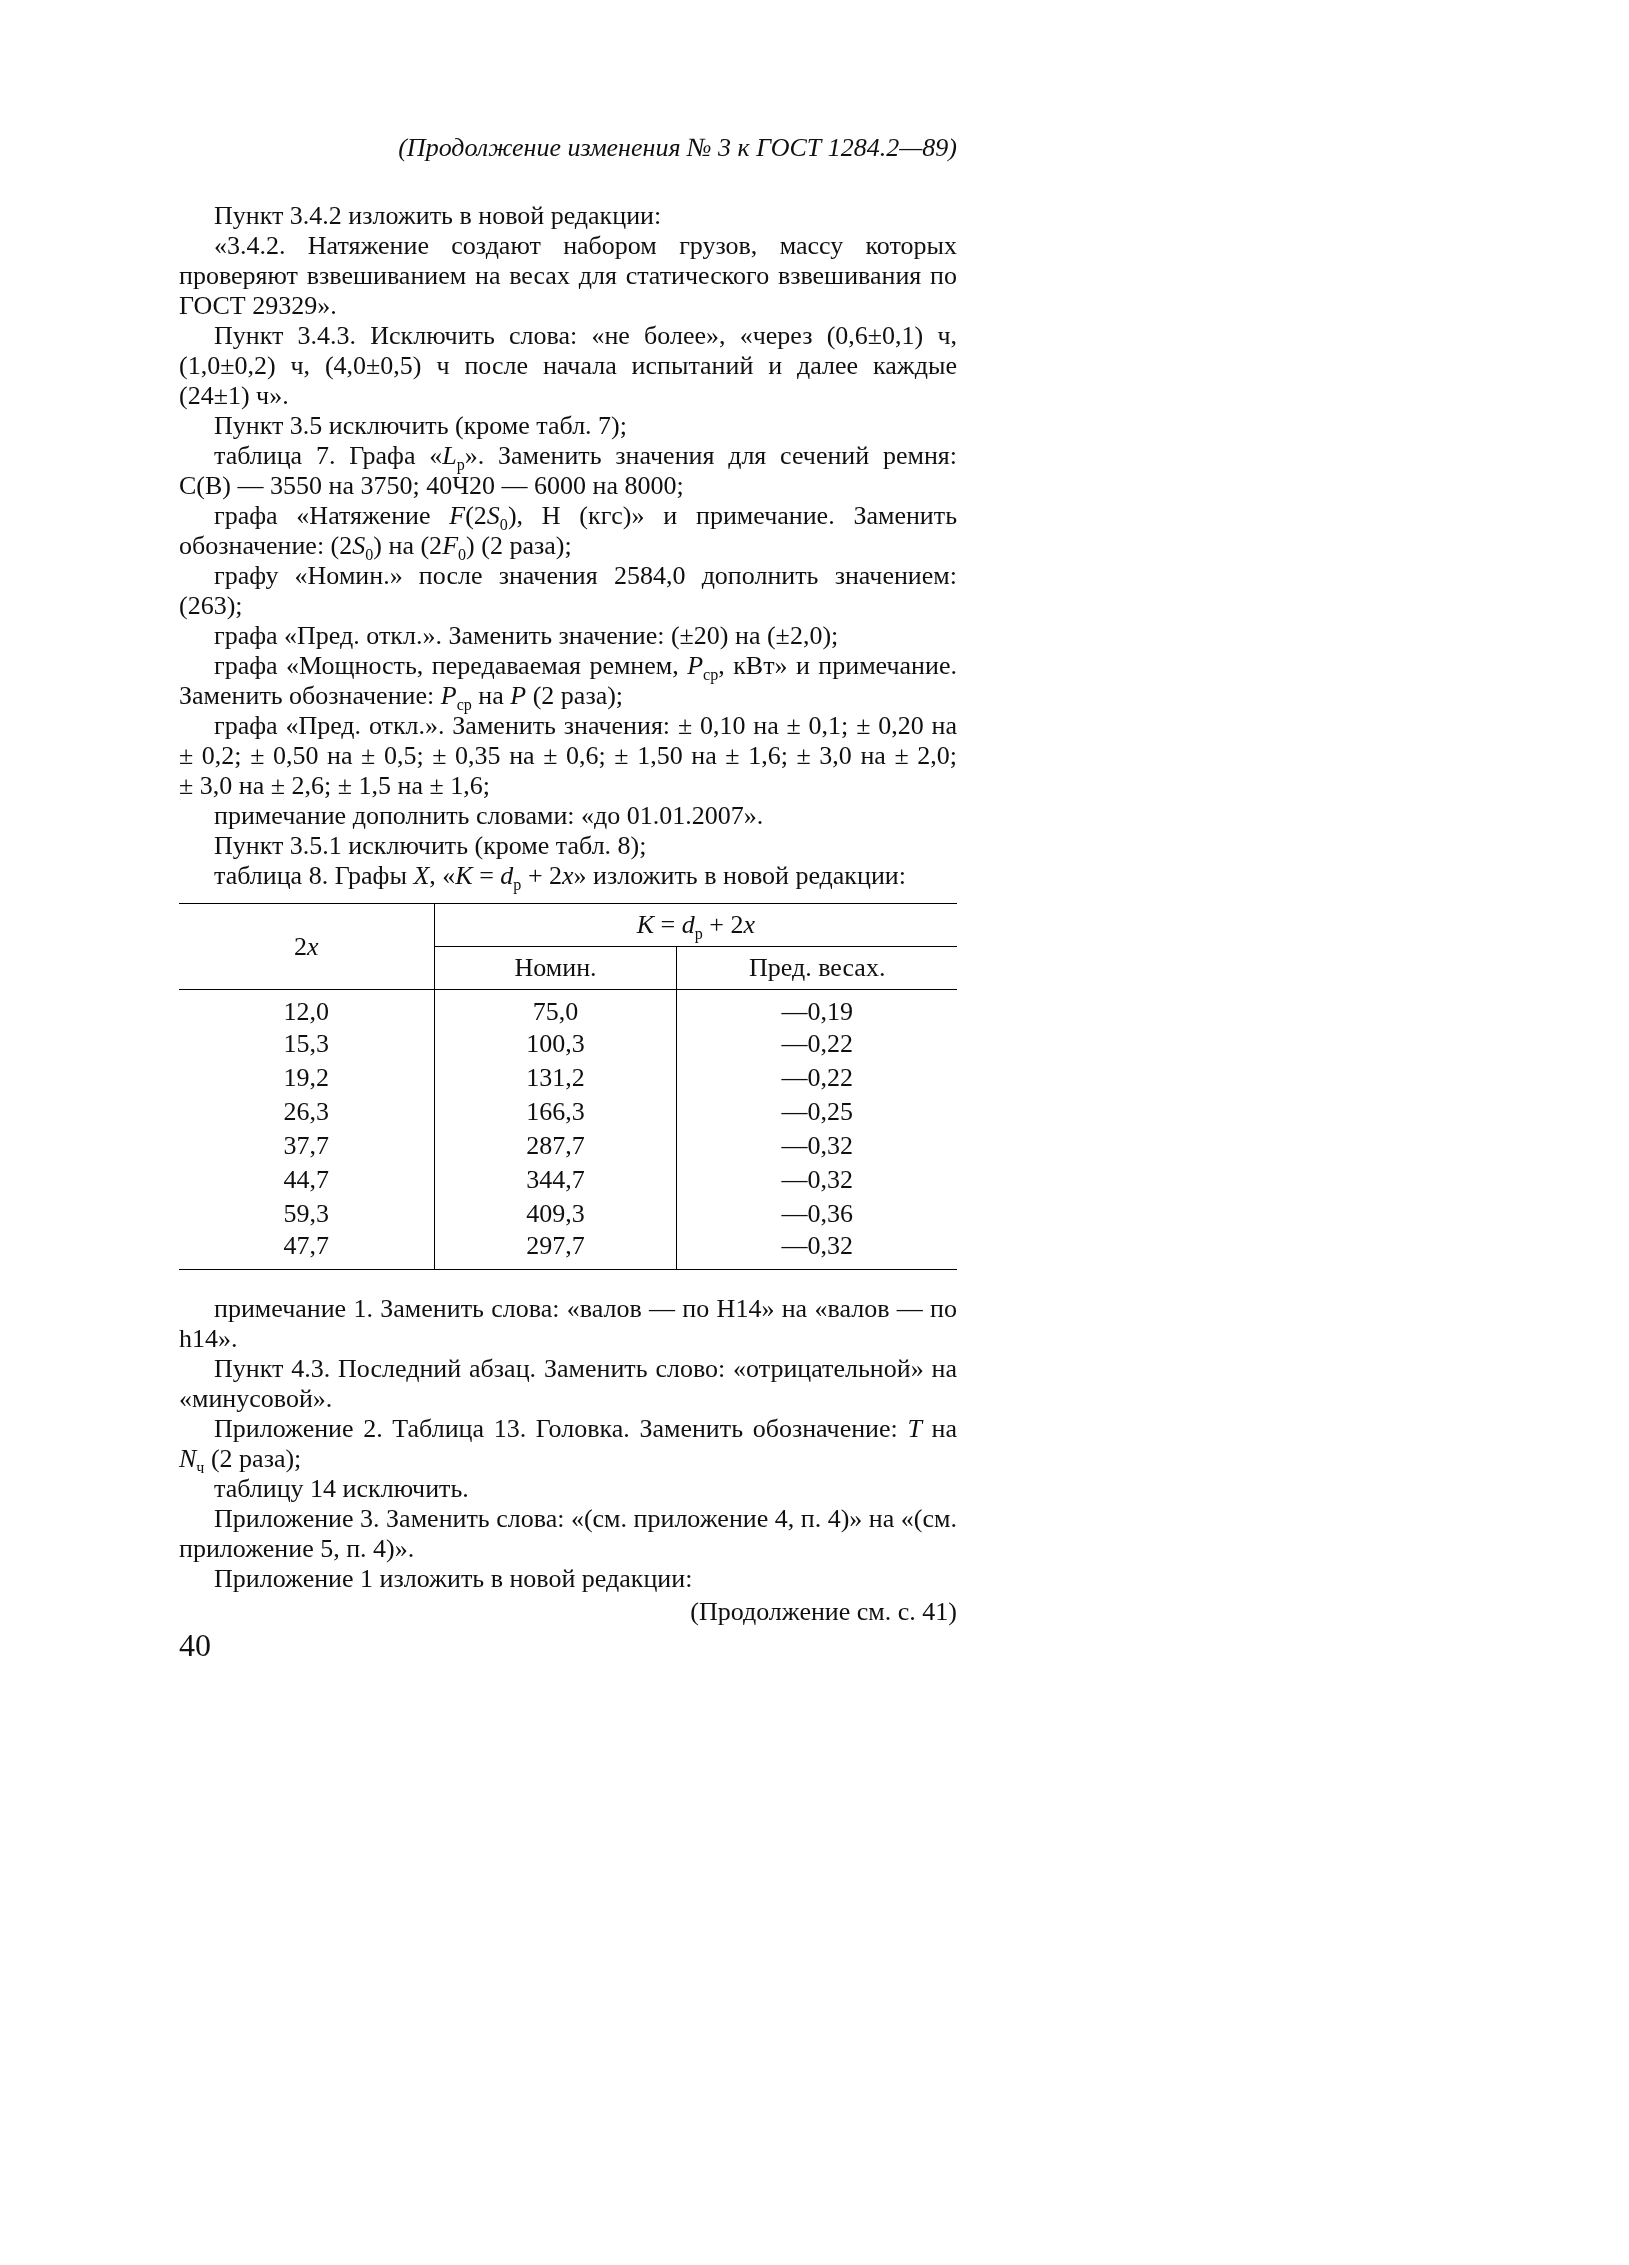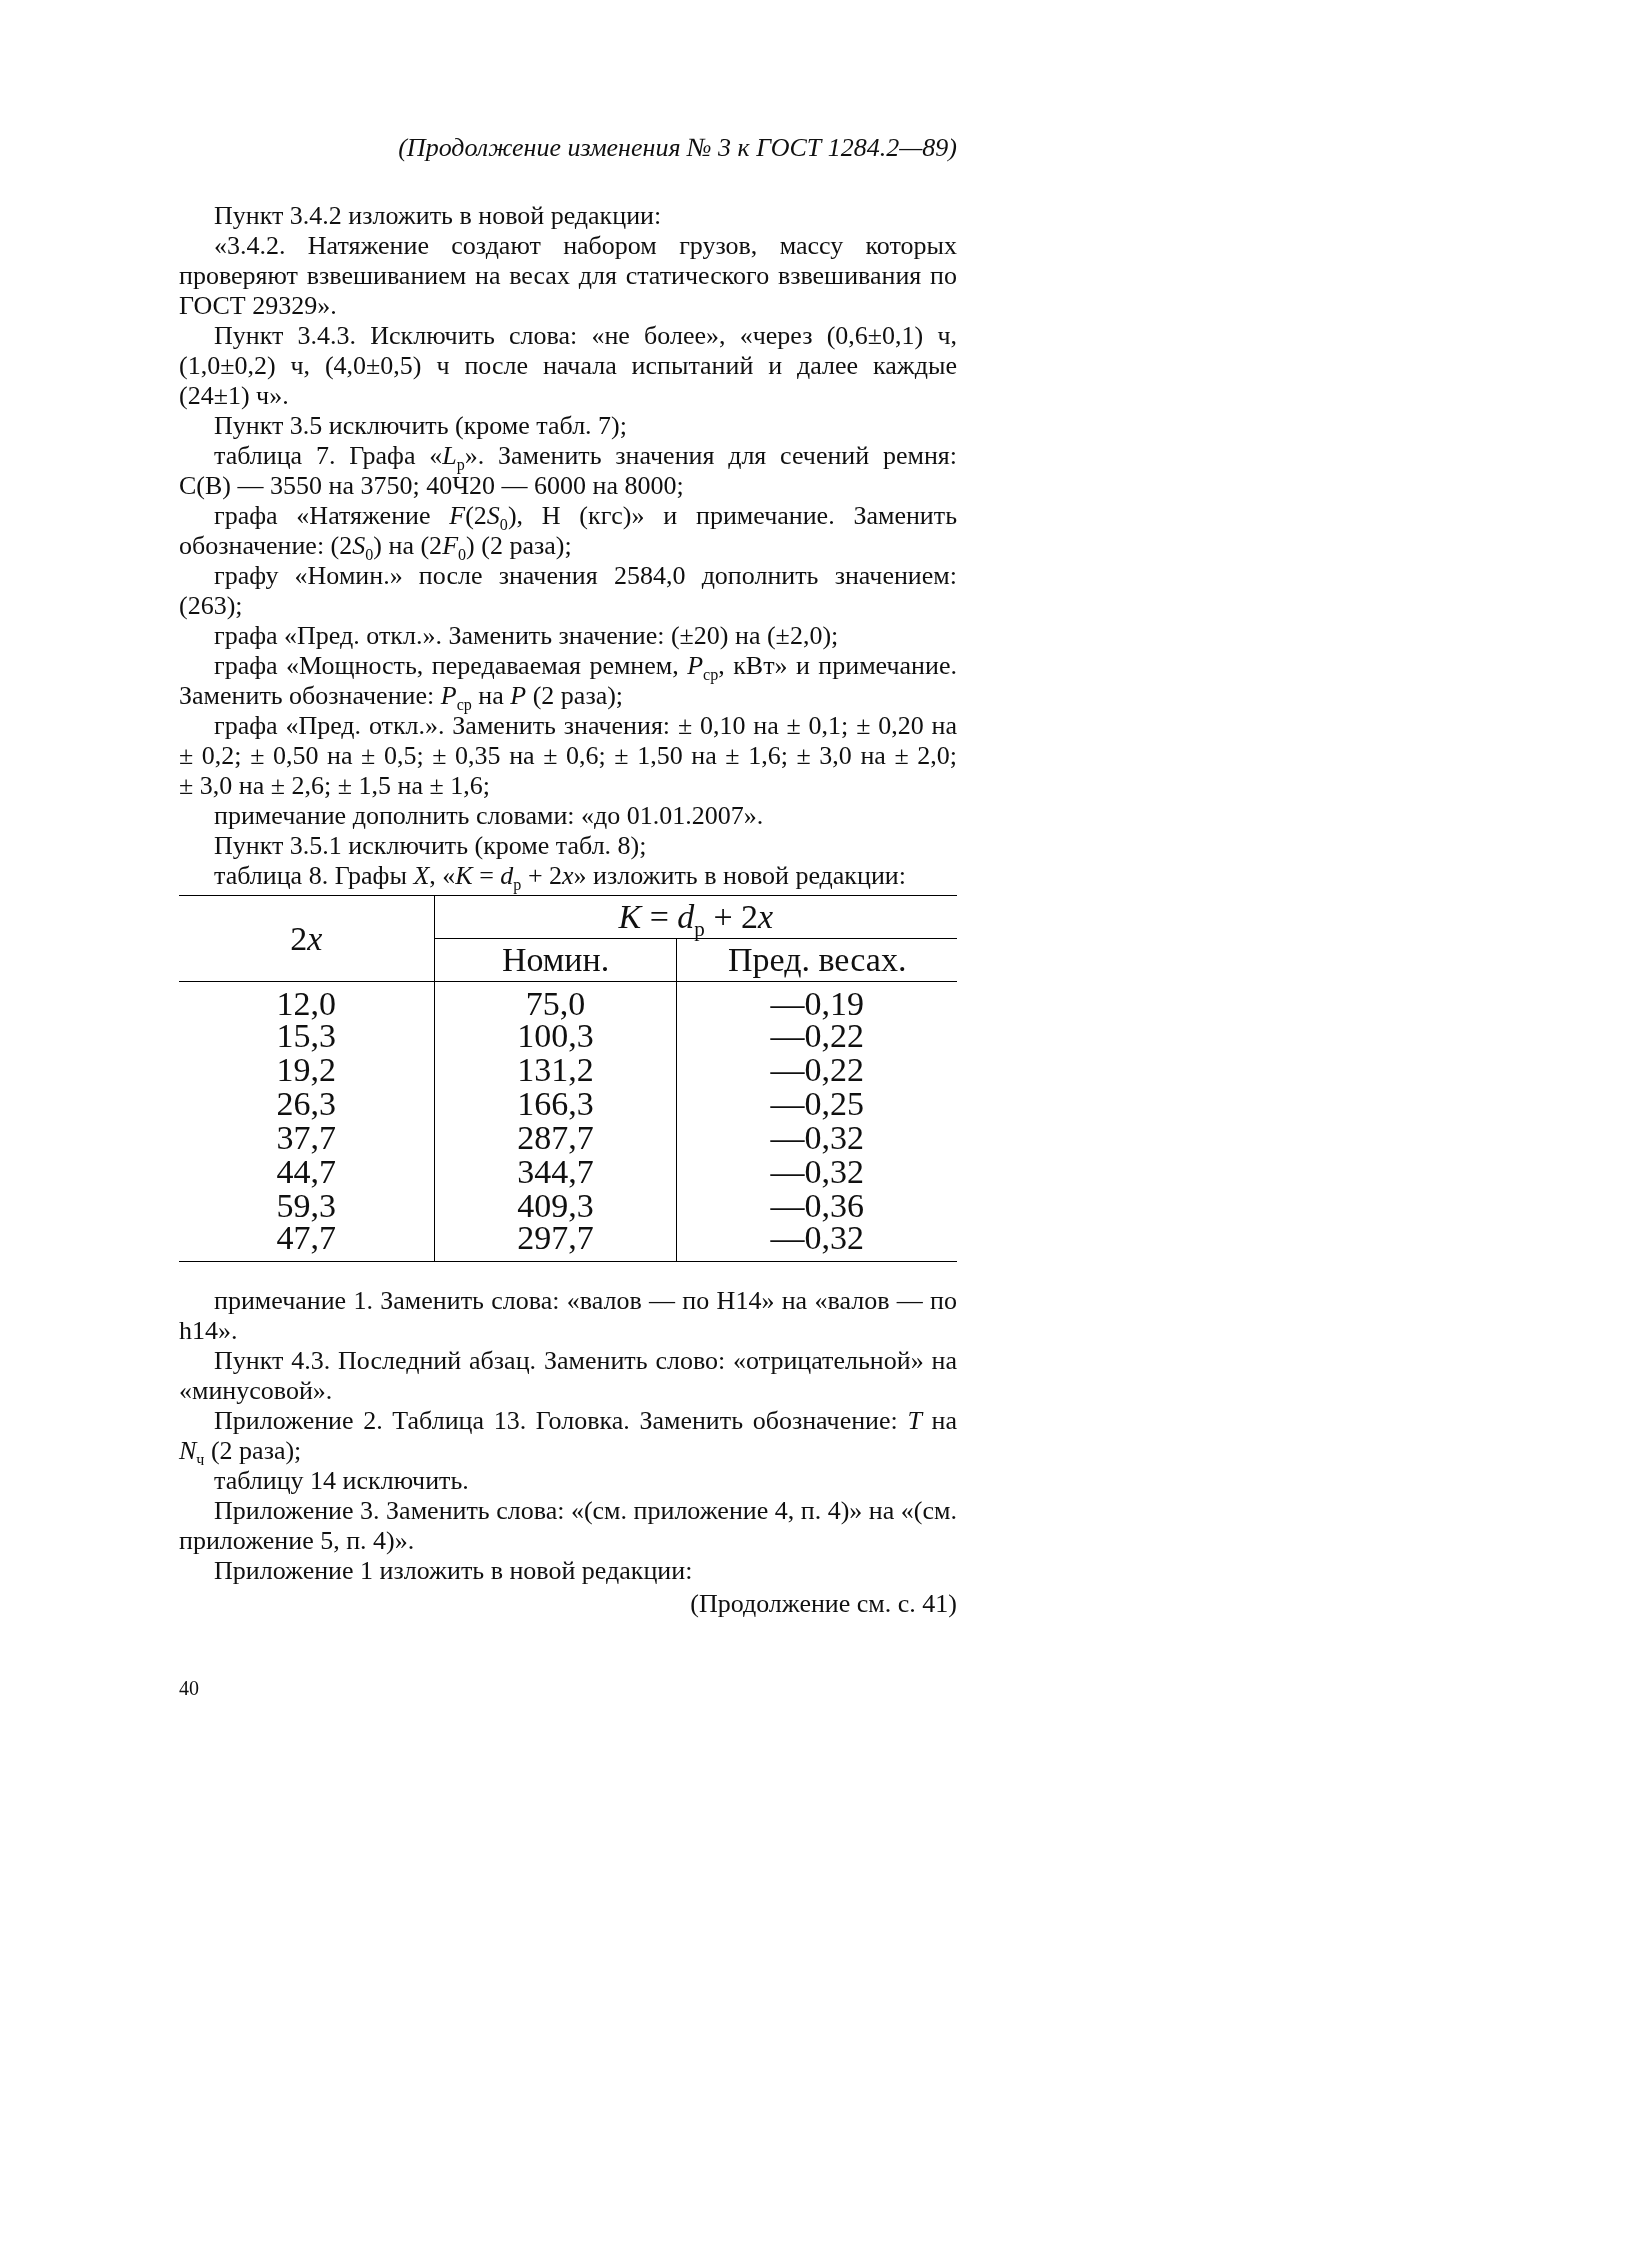--- a/index.html
+++ b/index.html
@@ -13,37 +13,37 @@
   .page { position: relative; width: 1352px; height: 2265px; background: #ffffff; overflow: hidden; }
   .content { position: absolute; left: 179px; top: 133px; width: 778px; }
   .header-note { text-align: right; font-style: italic; font-size: 26px; line-height: 30px; margin-bottom: 38px; }
   .body-text { font-size: 26px; line-height: 30px; text-align: justify; }
   .body-text p { margin: 0; text-indent: 35px; }
   sub { font-size: 0.62em; line-height: 0; }
   .it { font-style: italic; }
 
   .gtable {
     border-collapse: collapse; width: 100%;
-    margin: 4px 0 24px;
-    font-size: 34px; line-height: 30px;
+    margin: 12px 0 24px;
+    font-size: 26px; line-height: 30px;
     border-top: 1.8px solid #000; border-bottom: 1.8px solid #000;
   }
   .gtable td { padding: 0; text-align: center; vertical-align: middle; }
   .h-2x { border-right: 1.8px solid #000; border-bottom: 1.8px solid #000; }
   .h-k  { border-bottom: 1.8px solid #000; height: 43px; }
   .h-sub { border-bottom: 1.8px solid #000; height: 43px; }
   .h-sub2 { border-left: 1.8px solid #000; }
   .gtable tbody td { height: 34px; font-family: Liberation Serif, serif; }
   .gtable tbody td:first-child { border-right: 1.8px solid #000; }
   .gtable tbody td:last-child { border-left: 1.8px solid #000; }
   .gtable tbody tr:first-child td { padding-top: 7.3px; }
   .gtable tbody tr:last-child td { padding-bottom: 7.3px; }
 
   .footer-note { text-align: right; font-size: 26px; line-height: 30px; margin-top: 3.7px; }
-  .page-number { margin-top: 58px; font-size: 20px; }
+  .page-number { font-size: 32px; }
 </style>
 </head>
 <body>
 
 <div class="page">
   <div class="content">
 
     <div class="header-note">(Продолжение изменения № 3 к ГОСТ 1284.2—89)</div>
 
     <div class="body-text">

